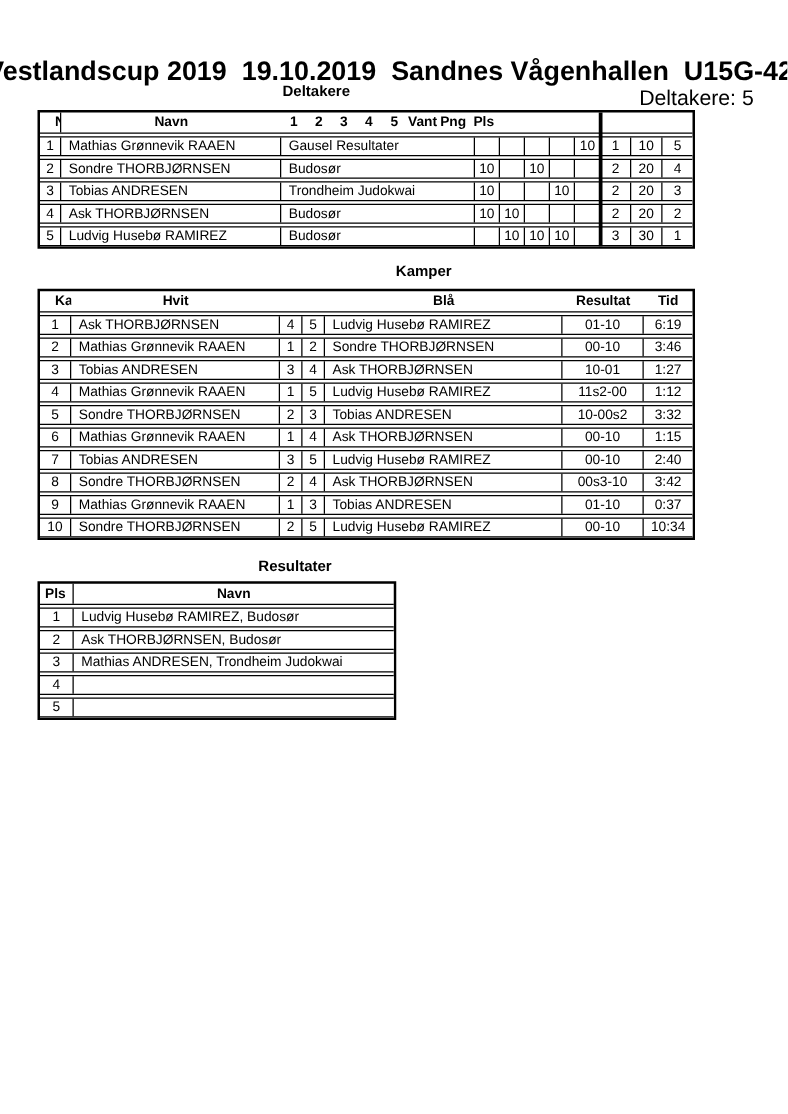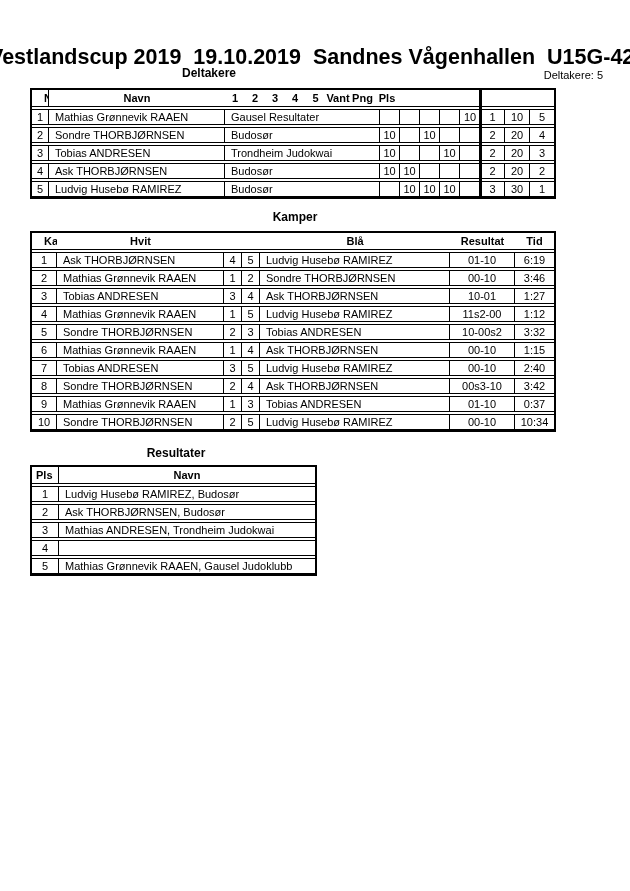--- a/index.html
+++ b/index.html
@@ -8,24 +8,24 @@
   #page {
     position:relative; width:630px; height:891px;
     background:#ffffff; overflow:hidden; margin:0 auto;
   }
   .title {
     position:absolute; left:-11px; top:45px;
     font-size:21.5px; font-weight:bold; white-space:pre; letter-spacing:0;
   }
   .sec-label {
     position:absolute; transform:translateX(-50%);
-    font-size:12px; font-weight:bold; white-space:nowrap;
+    font-size:12px; font-weight:bold; white-space:nowrap;margin-left:44px;
   }
   .count-label {
-    position:absolute; right:27px; top:69px; font-size:11px; white-space:nowrap;
+    position:absolute; right:27px; top:69px; font-size:17px; white-space:nowrap;
   }
   .tbl {
     position:absolute; border:2px solid #000; background:#fff;
   }
   .hdr {
     display:flex; height:17px; border-bottom:1px solid #000;
     align-items:center; font-weight:bold; font-size:11px;
   }
   .row {
     display:flex; height:16px; margin-top:2px;
@@ -247,21 +247,21 @@
           <div class="c hvit left">Sondre THORBJØRNSEN</div>
           <div class="c knum">2</div>
           <div class="c knum">5</div>
           <div class="c bla left">Ludvig Husebø RAMIREZ</div>
           <div class="c res">00-10</div>
           <div class="c tid last">10:34</div>
         </div>
       </div>
   </div>
 
-  <div class="sec-label" style="left:160px; top:446px;padding-left:32px;">Resultater</div>
+  <div class="sec-label" style="left:176px; top:446px;padding-left:32px;">Resultater</div>
 
   <div class="tbl" style="left:30px; top:465px; width:287px;">
     <div class="hdr">
       <div class="c hc hbr hl4 rpls">Pls</div>
       <div class="c hc last rnavn">Navn</div>
     </div>
     <div id="resultater-rows">
         <div class="row">
           <div class="c rpls">1</div>
           <div class="c rnavn left last">Ludvig Husebø RAMIREZ, Budosør</div>
@@ -272,18 +272,17 @@
         </div>
         <div class="row">
           <div class="c rpls">3</div>
           <div class="c rnavn left last">Mathias ANDRESEN, Trondheim Judokwai</div>
         </div>
         <div class="row">
           <div class="c rpls">4</div>
         </div>
         <div class="row">
           <div class="c rpls">5</div>
-          <div class="c rnavn left last">Mathias Grønnevik RAAEN, Gausel Judoklubb</div>
         </div>
       </div>
   </div>
 
 </div>
 
 </body></html>

